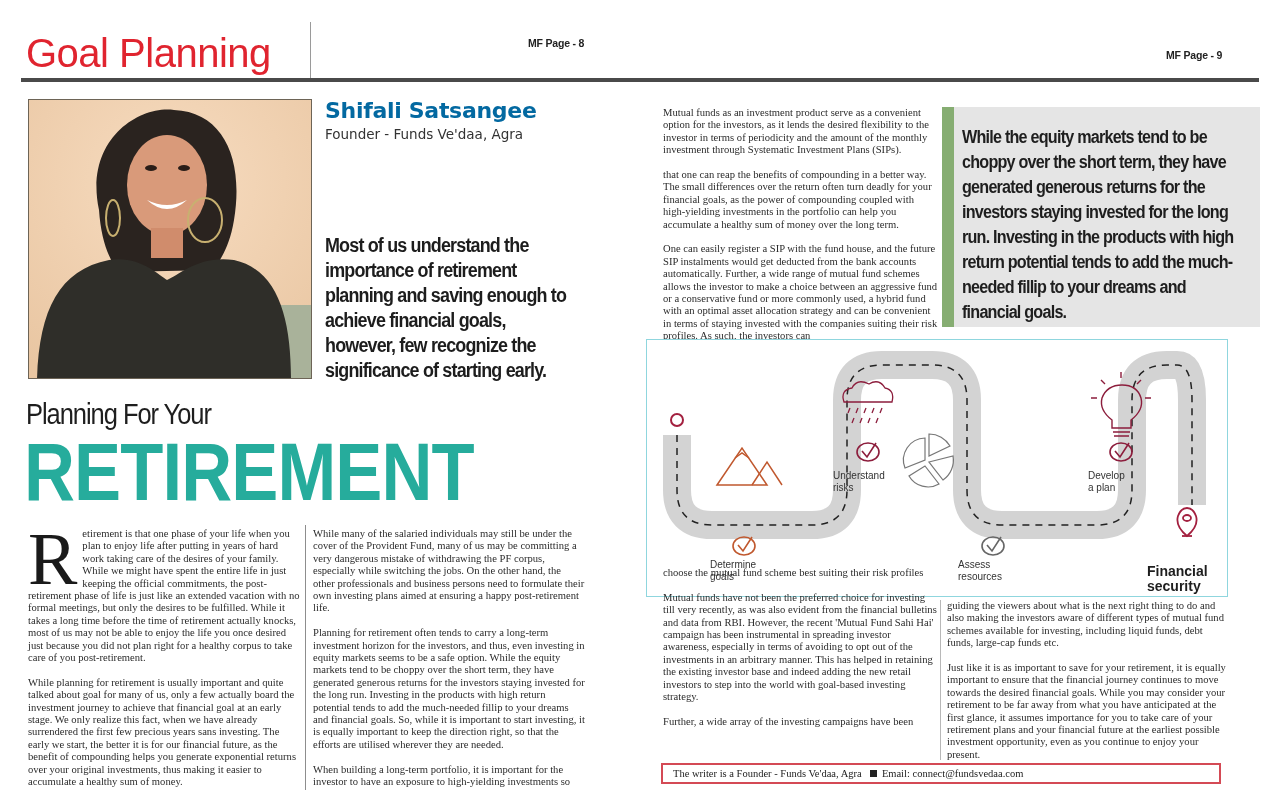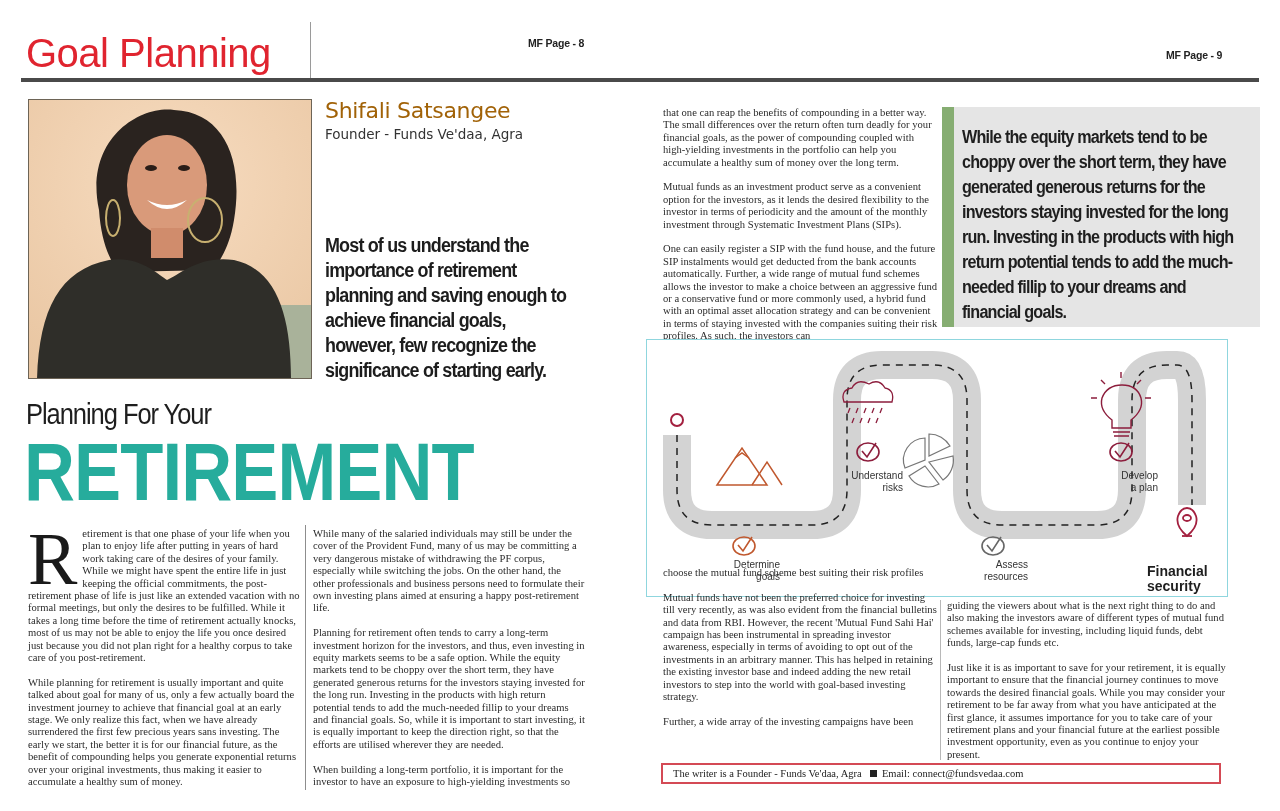--- a/index.html
+++ b/index.html
@@ -14,21 +14,21 @@
   .page-num { font-family: "Liberation Sans", sans-serif; font-weight: bold; font-size: 10.5px; color: #222; letter-spacing: -0.2px; }
   .page-8 { left: 528px; top: 37px; text-align: right; }
   .page-9 { left: 1166px; top: 37px; margin-top: 12px; }
   .header-rule { left: 21px; top: 78px; width: 1238px; height: 4px; background: #4a4a4a; }
 
   
   .photo { left: 28px; top: 99px; width: 284px; height: 280px; border: 1px solid #6d6456; overflow: hidden; background: #f1d2b4; }
   .photo svg { display: block; }
 
   
-  .author-name { left: 325px; top: 98px; font-family: "DejaVu Sans", sans-serif; font-size: 22px; color: #a16207; letter-spacing: -0.3px; }
+  .author-name { left: 325px; top: 98px; font-family: "DejaVu Sans", sans-serif; font-size: 22px; color: #0369a1; letter-spacing: -0.3px; font-weight: bold; }
   .author-role { left: 325px; top: 126px; font-family: "DejaVu Sans", sans-serif; font-size: 13.5px; color: #333; }
 
   .lede { left: 325px; top: 233px; width: 270px; font-family: "Liberation Sans", sans-serif; font-weight: bold; font-size: 19.5px; line-height: 25px; color: #1d1d1d; letter-spacing: -0.9px; transform: scaleX(0.92); transform-origin: left top; }
 
   
   .kicker { left: 26px; top: 398px; font-family: "Liberation Sans", sans-serif; font-size: 29px; color: #1e1e1e; letter-spacing: -1.2px; transform: scaleX(0.88); transform-origin: left top; }
   .headline { left: 24px; top: 426px; font-family: "Liberation Sans", sans-serif; font-weight: bold; font-size: 82px; line-height: 92px; color: #26ac9c; letter-spacing: -1px; transform: scaleX(0.86); transform-origin: left top; }
 
   
   .col { font-size: 10.6px; line-height: 12.4px; color: #2b2b2b; text-align: left; }
@@ -44,21 +44,21 @@
   .vdiv { width: 1px; background: #8d8d8d; }
   .vdiv1 { left: 305px; top: 525px; height: 265px; }
   .vdiv2 { left: 940px; top: 600px; height: 160px; background: #b8b8b8; }
 
   
   .pullquote { left: 942px; top: 107px; width: 318px; height: 220px; background: #e5e5e5; border-left: 12px solid #86ad72; padding: 17px 26px 0 8px; }
   .pullquote-text { font-family: "Liberation Sans", sans-serif; font-weight: bold; font-size: 18.8px; line-height: 25px; color: #1e1e1e; letter-spacing: -0.9px; width: 330px; transform: scaleX(0.86); transform-origin: left top; }
 
   
   .infographic { left: 646px; top: 339px; width: 582px; height: 258px; border: 1px solid #8fd6de; background: #fff; }
-  .ig-label { position: absolute; font-family: "Liberation Sans", sans-serif; font-size: 10px; line-height: 12px; color: #333; text-align: right; }
+  .ig-label { position: absolute; font-family: "Liberation Sans", sans-serif; font-size: 10px; line-height: 12px; color: #333; text-align: left; }
   .ig-final { position: absolute; font-family: "Liberation Sans", sans-serif; font-weight: bold; font-size: 14px; line-height: 15px; color: #1e1e1e; text-align: left; margin-top: 24px; }
 
   
   .footer-box { left: 661px; top: 763px; width: 560px; height: 21px; border: 2px solid #d44a55; padding: 2px 10px; font-size: 10.5px; line-height: 14px; color: #222; }
   .square { display: inline-block; width: 7px; height: 7px; background: #222; margin: 0 2px 0 6px; }
 </style>
 </head>
 <body>
 
 <div class="abs section-title">Goal Planning</div>
@@ -103,22 +103,22 @@
 </div>
 <div class="abs vdiv vdiv1"></div>
 
 <div class="abs col col2">
   <p>While many of the salaried individuals may still be under the cover of the Provident Fund, many of us may be committing a very dangerous mistake of withdrawing the PF corpus, especially while switching the jobs. On the other hand, the other professionals and business persons need to formulate their own investing plans aimed at ensuring a happy post-retirement life.</p>
   <p>Planning for retirement often tends to carry a long-term investment horizon for the investors, and thus, even investing in equity markets seems to be a safe option. While the equity markets tend to be choppy over the short term, they have generated generous returns for the investors staying invested for the long run. Investing in the products with high return potential tends to add the much-needed fillip to your dreams and financial goals. So, while it is important to start investing, it is equally important to keep the direction right, so that the efforts are utilised wherever they are needed.</p>
   <p>When building a long-term portfolio, it is important for the investor to have an exposure to high-yielding investments so</p>
 </div>
 
 <div class="abs col col3a">
+  <p>Mutual funds as an investment product serve as a convenient option for the investors, as it lends the desired flexibility to the investor in terms of periodicity and the amount of the monthly investment through Systematic Investment Plans (SIPs).</p>
   <p>that one can reap the benefits of compounding in a better way. The small differences over the return often turn deadly for your financial goals, as the power of compounding coupled with high-yielding investments in the portfolio can help you accumulate a healthy sum of money over the long term.</p>
-  <p>Mutual funds as an investment product serve as a convenient option for the investors, as it lends the desired flexibility to the investor in terms of periodicity and the amount of the monthly investment through Systematic Investment Plans (SIPs).</p>
   <p>One can easily register a SIP with the fund house, and the future SIP instalments would get deducted from the bank accounts automatically. Further, a wide range of mutual fund schemes allows the investor to make a choice between an aggressive fund or a conservative fund or more commonly used, a hybrid fund with an optimal asset allocation strategy and can be convenient in terms of staying invested with the companies suiting their risk profiles. As such, the investors can</p>
 </div>
 
 <div class="abs pullquote">
   <div class="pullquote-text">While the equity markets tend to be choppy over the short term, they have generated generous returns for the investors staying invested for the long run. Investing in the products with high return potential tends to add the much-needed fillip to your dreams and financial goals.</div>
 </div>
 
 <div class="abs infographic">
   <svg width="580" height="256" viewBox="0 0 580 256" style="position:absolute;left:0;top:0">
 

